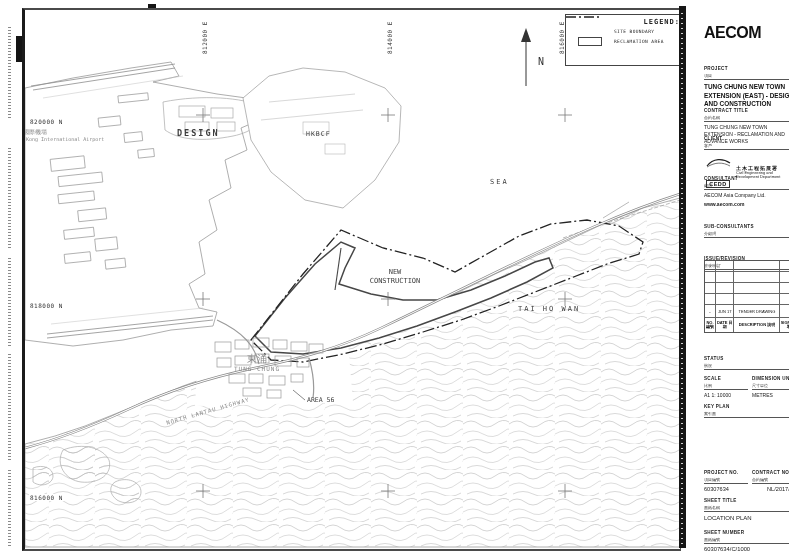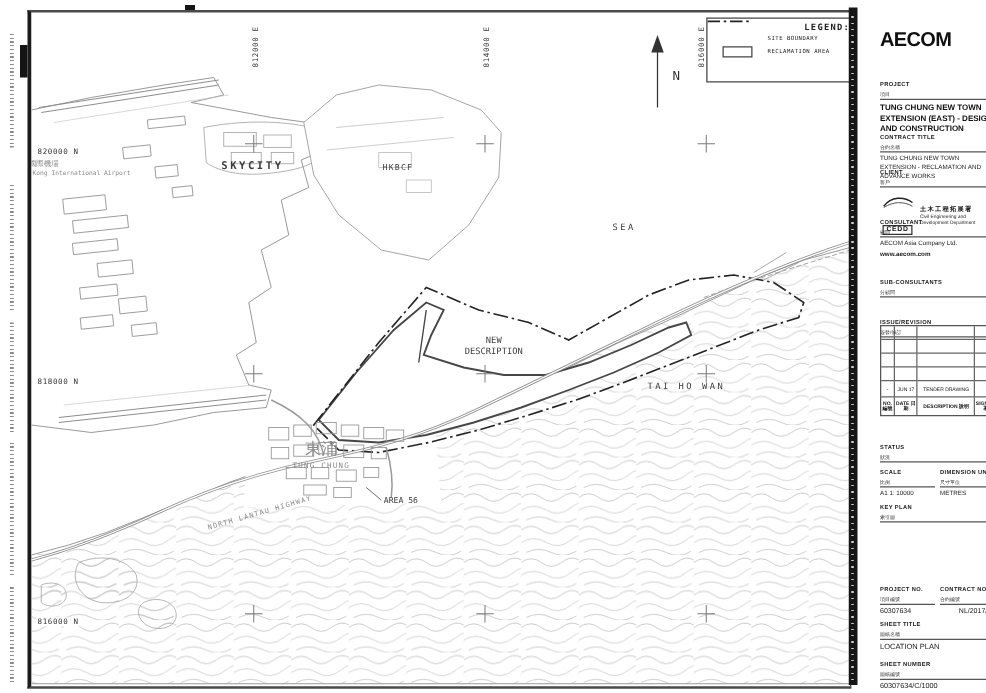--- a/index.html
+++ b/index.html
@@ -201,30 +201,30 @@
     <div class="nlabel" style="left:4px;top:484px;">816000 N</div>
 
     <div class="elabel" style="left:176px;top:44px;">812000 E</div>
     <div class="elabel" style="left:361px;top:44px;">814000 E</div>
     <div class="elabel" style="left:533px;top:44px;">816000 E</div>
 
     <div class="mlabel" style="left:-14px;top:118px;font-size:6px;color:#8a8a8a;">
       <div>香港國際機場</div>
       <div style="font-size:5px;">Hong Kong International Airport</div>
     </div>
-    <div class="mlabel" style="left:152px;top:118px;font-size:8.5px;font-weight:bold;letter-spacing:2px;">SKYCITY</div>
+    <div class="mlabel" style="left:152px;top:118px;font-size:8.5px;font-weight:bold;letter-spacing:2px;">DESIGN</div>
     <div class="mlabel" style="left:281px;top:120px;font-size:6.5px;letter-spacing:1px;">HKBCF</div>
     <div class="mlabel" style="left:465px;top:168px;font-size:7px;letter-spacing:2px;">SEA</div>
     <div class="mlabel center" style="left:325px;top:258px;width:90px;font-size:7px;">
       <div>NEW</div>
-      <div>DESCRIPTION</div>
+      <div>CONSTRUCTION</div>
     </div>
     <div class="mlabel" style="left:493px;top:295px;font-size:7px;letter-spacing:2px;">TAI HO WAN</div>
     <div class="mlabel center" style="left:196px;top:342px;width:72px;color:#8a8a8a;">
-      <div style="font-size:13px;">東涌</div>
+      <div style="font-size:10px;">東涌</div>
       <div style="font-size:6px;letter-spacing:1px;">TUNG CHUNG</div>
     </div>
     <div class="mlabel" style="left:282px;top:386px;font-size:6.5px;">AREA 56</div>
     <div class="mlabel" style="left:140px;top:398px;font-size:5.5px;color:#8a8a8a;letter-spacing:1px;transform:rotate(-16deg);">NORTH LANTAU HIGHWAY</div>
 
     <div class="legend">
       <div class="legend-title">LEGEND:</div>
       <div class="legend-row">
         <span class="legend-sym">
           <svg width="34" height="4">

